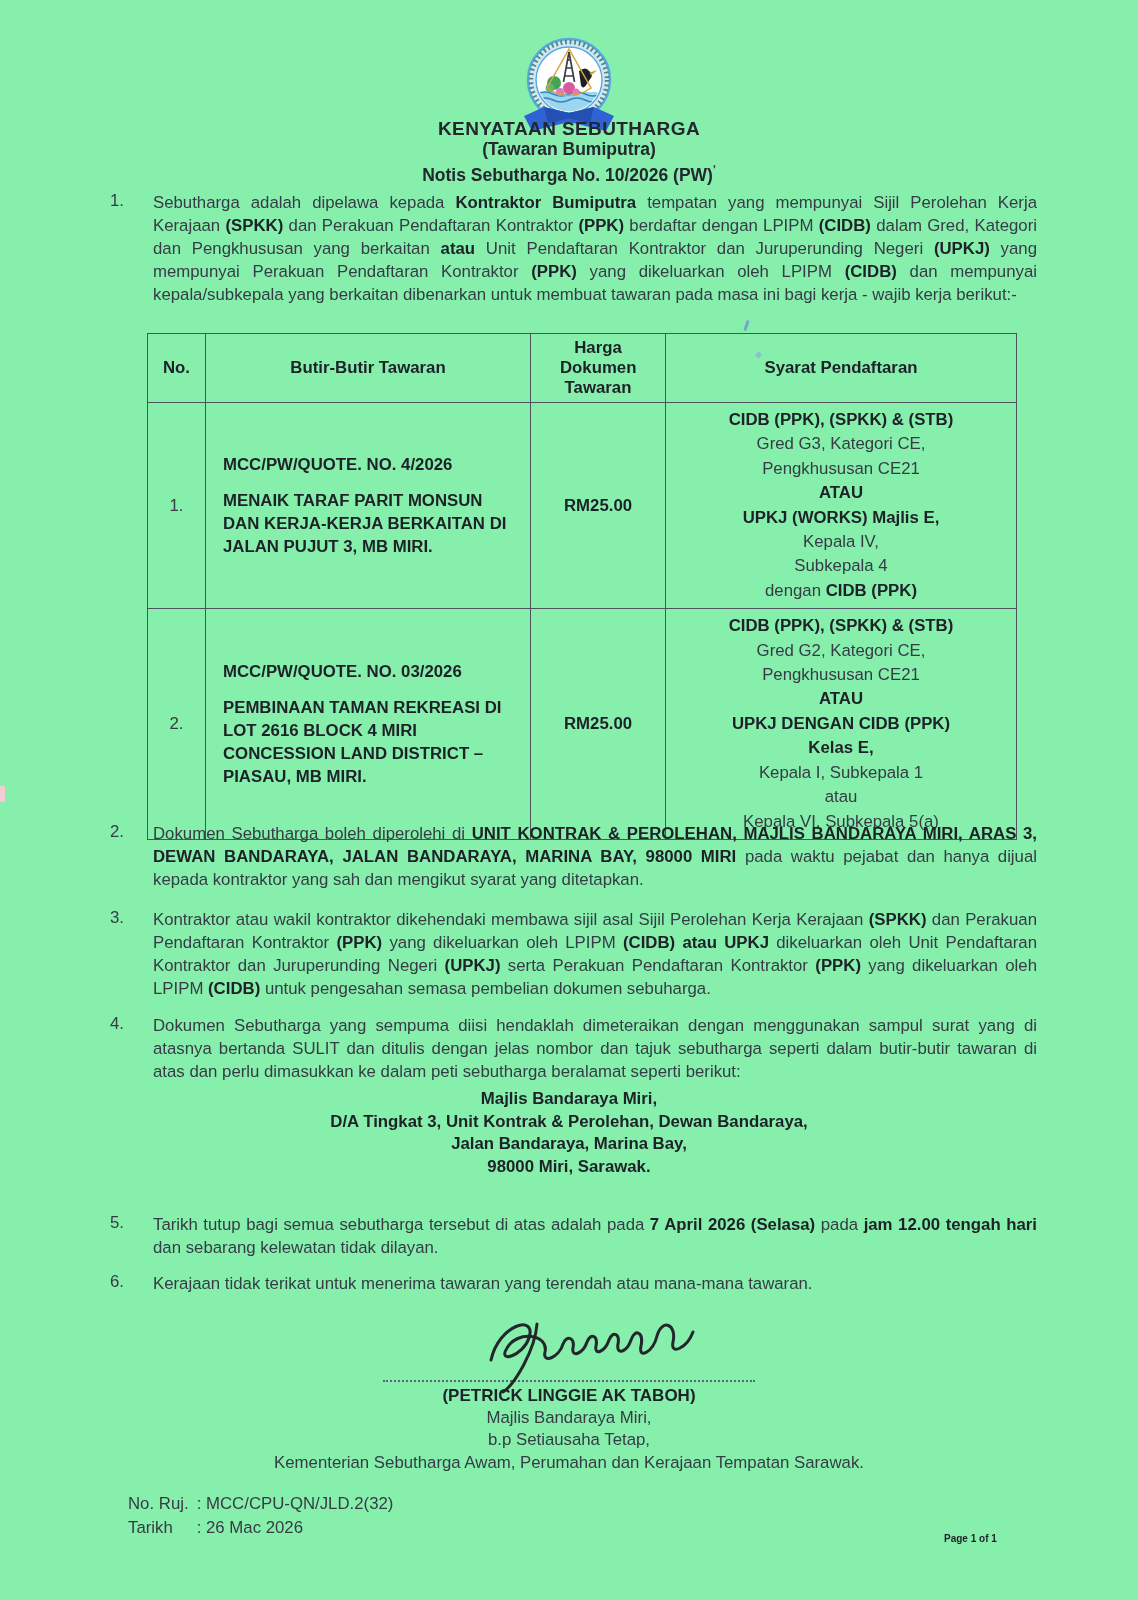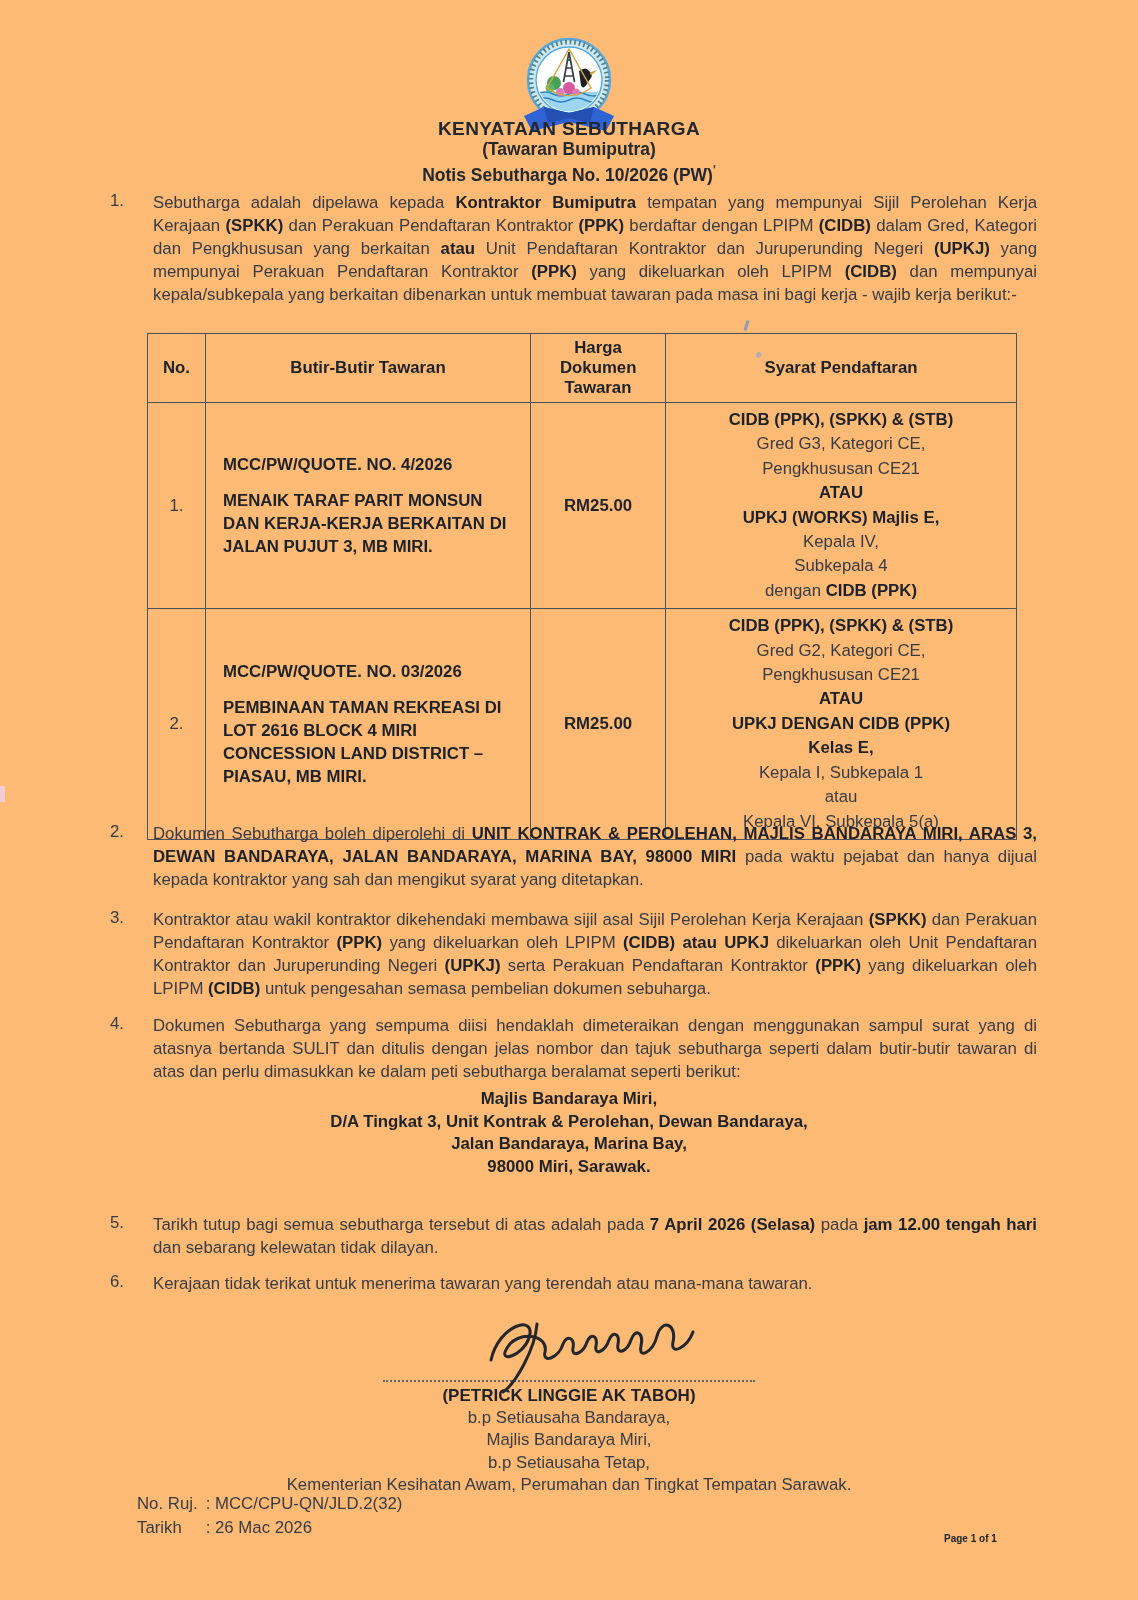--- a/index.html
+++ b/index.html
@@ -1,18 +1,18 @@
 <!DOCTYPE html>
 <html><head>
 <meta charset="utf-8">
 <style>
   html,body { margin:0; padding:0; background:#e8e8e8; }
   .page {
     position:relative; width:1138px; height:1600px; margin:0 auto;
-    background:#fdba74; overflow:hidden;
+    background:#86efac; overflow:hidden;
     font-family:"Liberation Sans", sans-serif;
     color:#363b45; font-size:16.8px;
   }
   b, .bold { color:#1d2128; font-weight:bold; }
 
   
   .emblem { position:absolute; top:36px; left:50%; transform:translateX(-50%); }
   .titles { position:absolute; top:118px; left:0; width:100%; text-align:center;
             font-weight:bold; color:#23272e; line-height:21px; }
   .title-main { font-size:19px; letter-spacing:.4px; }
@@ -42,21 +42,21 @@
              font-weight:bold; color:#1d2128; line-height:22.6px; }
 
   
   .sig-wrap { position:absolute; top:1298px; left:0; width:100%; text-align:center; }
   .sig-svg { display:block; margin:0 auto -14px auto; position:relative; left:14px; z-index:2; }
   .sig-line { width:372px; margin:0 auto; border-bottom:2.4px dotted #5a6474; height:0; }
   .sig-name { margin-top:4px; font-size:17px; }
   .sig-lines { line-height:22.4px; margin-top:1px; }
 
   
-  .footer-ref { position:absolute; top:1492px; left:137px; line-height:24px; }
+  .footer-ref { position:absolute; top:1492px; left:128px; line-height:24px; }
   .footer-ref .r { display:flex; }
   .footer-ref .lbl { width:64px; }
   .footer-ref .col { width:14px; text-align:center; }
   .page-indicator { position:absolute; top:1533px; left:944px; font-weight:bold;
                     color:#1d2128; font-size:10px; }
 
   
   .artifact { position:absolute; pointer-events:none; }
   .a-blue1 { top:320px; left:745px; width:3px; height:11px; background:#6b8cd9; opacity:.75; transform:rotate(18deg); border-radius:2px; }
   .a-blue2 { top:352px; left:756px; width:5px; height:6px;  background:#8aa3df; opacity:.6;  transform:rotate(30deg); border-radius:2px; }
@@ -191,24 +191,23 @@
   <div class="sig-wrap">
     <svg class="sig-svg" width="260" height="96" viewBox="0 0 260 96">
       <g stroke="#23262b" stroke-width="3" fill="none" stroke-linecap="round">
         <path d="M38 62 C46 26 84 16 76 40 C70 58 44 66 54 50 C64 32 96 36 92 54 C89 66 106 60 110 46 C114 36 122 40 120 50 C118 60 130 56 134 44 C138 34 145 38 143 48 C141 58 152 54 156 42 C160 32 167 36 165 46 C163 58 174 54 178 42 C182 30 191 34 188 48 C185 62 200 54 204 38 C209 20 224 26 220 44 C217 58 234 50 240 34"></path>
         <path d="M84 26 C82 52 62 86 50 94"></path>
       </g>
     </svg>
     <div class="sig-line"></div>
     <div class="sig-name bold">(PETRICK LINGGIE AK TABOH)</div>
     <div class="sig-lines">
-      <div>b.p Setiausaha Bandaraya,</div>
       <div>Majlis Bandaraya Miri,</div>
       <div>b.p Setiausaha Tetap,</div>
-      <div>Kementerian Kesihatan Awam, Perumahan dan Tingkat Tempatan Sarawak.</div>
+      <div>Kementerian Sebutharga Awam, Perumahan dan Kerajaan Tempatan Sarawak.</div>
     </div>
   </div>
 
   <div class="footer-ref">
     <div class="r">
       <span class="lbl">No. Ruj.</span>
       <span class="col">:</span>
       <span>MCC/CPU-QN/JLD.2(32)</span>
     </div>
     <div class="r">

